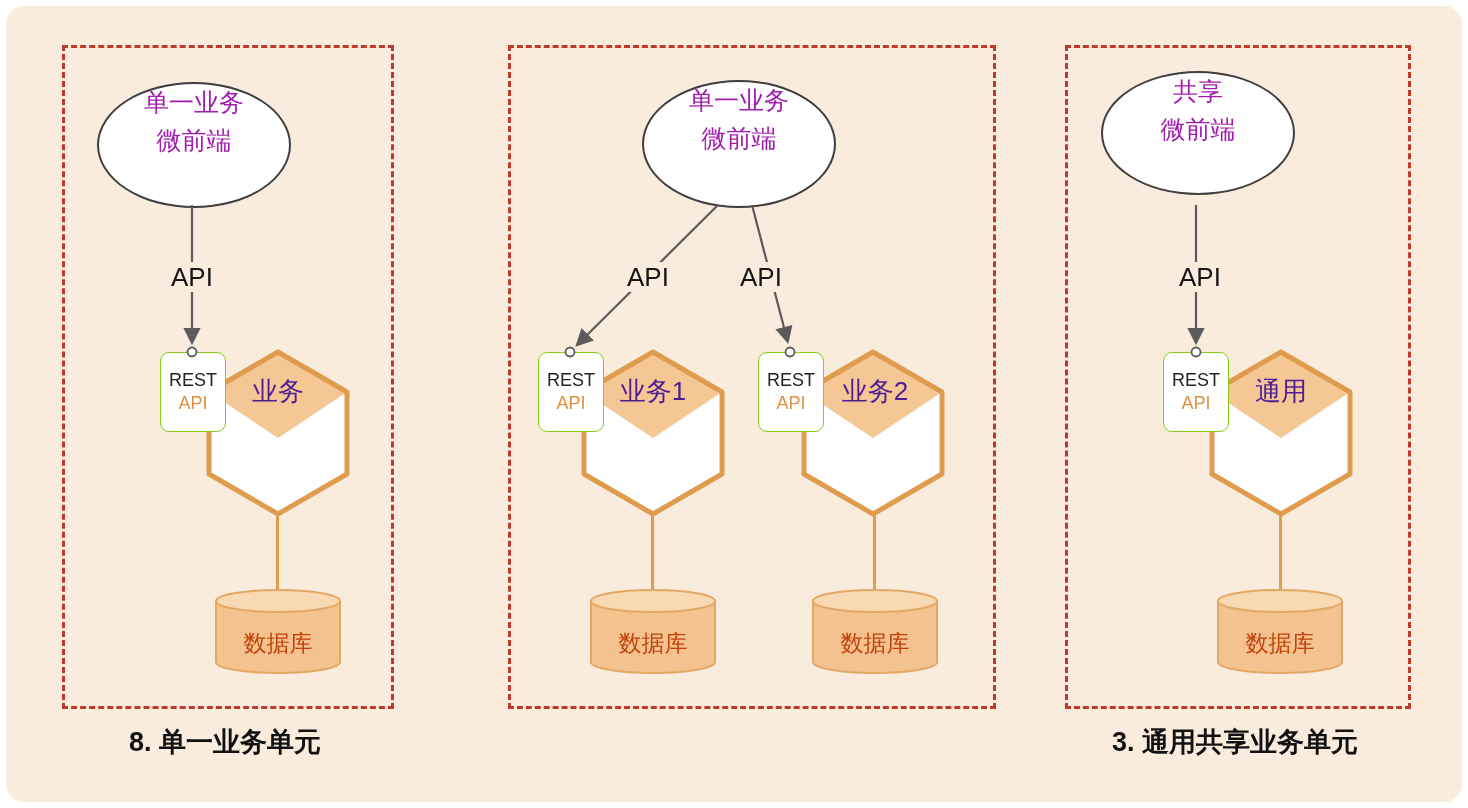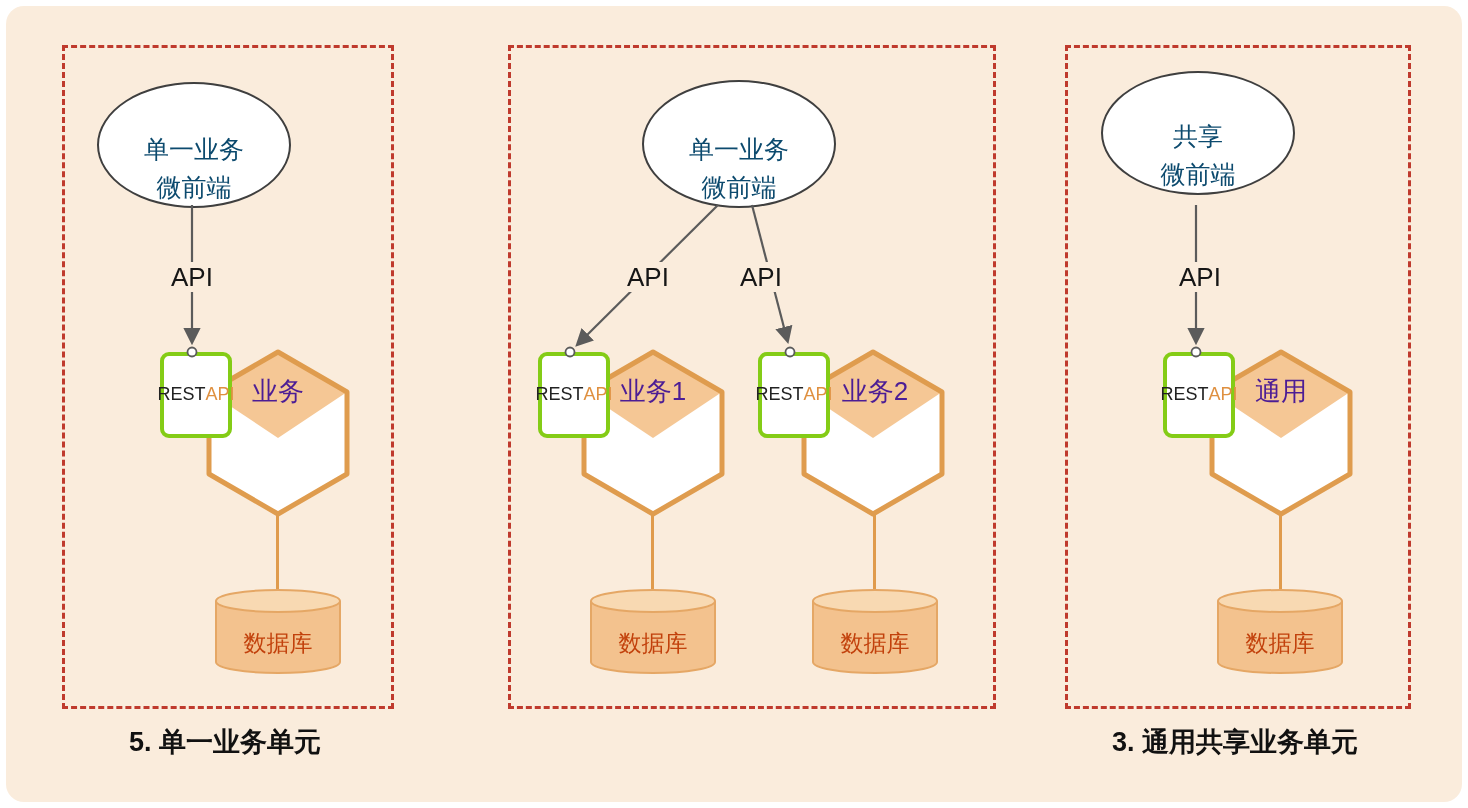--- a/index.html
+++ b/index.html
@@ -1,28 +1,28 @@
 <!DOCTYPE html>
 <html><head>
 <meta charset="utf-8">
 <style>
   html,body{margin:0;padding:0;background:#ffffff;font-family:"Liberation Sans","DejaVu Sans",sans-serif;}
   #canvas{position:relative;width:1468px;height:808px;overflow:hidden;}
   .bg{position:absolute;left:6px;top:6px;right:6px;bottom:6px;background:#FAECDC;border-radius:18px;}
   .dashed-box{position:absolute;border:3px dashed #BF3A2D;z-index:1;}
   .ellipse{position:absolute;background:#ffffff;border:2px solid #3f3f3f;border-radius:50%;
-           display:flex;flex-direction:column;align-items:center;justify-content:flex-end;
-           font-size:25px;color:#0c4a6e;line-height:1.5;z-index:2;}
+           display:flex;flex-direction:column;align-items:center;justify-content:flex-start;
+           font-size:25px;color:#a21caf;line-height:1.5;z-index:2;}
   .arrow{position:absolute;z-index:4;overflow:visible;}
   .api-label{position:absolute;text-align:center;z-index:5;font-size:26px;color:#161616;}
   .api-label span{background:#FAECDC;padding:0 5px;}
   .hex{position:absolute;z-index:1;}
   .hex-label{position:absolute;text-align:center;font-size:26px;color:#4c1d95;z-index:2;}
-  .badge{position:absolute;width:64px;height:78px;background:#ffffff;border:4px solid #84cc16;border-radius:9px;
-         display:flex;flex-direction:row;align-items:center;justify-content:center;line-height:1.3;z-index:3;}
+  .badge{position:absolute;width:64px;height:78px;background:#ffffff;border:1px solid #84cc16;border-radius:9px;
+         display:flex;flex-direction:column;align-items:center;justify-content:center;line-height:1.3;z-index:3;}
   .badge .t{font-size:18px;color:#222222;}
   .badge .b{font-size:18px;color:#DF9040;}
   .connector{position:absolute;width:3px;height:76px;background:#E09B4C;z-index:0;}
   .db{position:absolute;z-index:1;}
   .db-label{position:absolute;text-align:center;font-size:23px;font-weight:500;color:#c2410c;z-index:2;}
   .caption{position:absolute;text-align:center;font-size:27px;font-weight:bold;color:#111111;z-index:2;}
 </style>
 </head>
 <body>
 
@@ -65,21 +65,21 @@
   </div>
 
   <div class="connector" style="left:276px;top:514px"></div>
 
   <svg class="db" style="left:212px;top:588px" width="132" height="88" viewBox="0 0 132 88">
     <path d="M4 13 L4 74 A62 11 0 0 0 128 74 L128 13" fill="#F3C28E" stroke="#E5A765" stroke-width="2"></path>
     <ellipse cx="66" cy="13" rx="62" ry="11" fill="#F8D9B2" stroke="#E5A765" stroke-width="2"></ellipse>
   </svg>
   <div class="db-label" style="left:212px;top:628px;width:132px">数据库</div>
 
-  <div class="caption" style="left:62px;top:724px;width:326px">5. 单一业务单元</div>
+  <div class="caption" style="left:62px;top:724px;width:326px">8. 单一业务单元</div>
 
   <div class="dashed-box" style="left:508px;top:45px;width:482px;height:658px"></div>
 
   <div class="ellipse" style="left:642px;top:80px;width:190px;height:124px">
     <div>单一业务</div>
     <div>微前端</div>
   </div>
 
   <svg class="arrow" style="left:560px;top:203px" width="170" height="156" viewBox="0 0 170 156">
     <line x1="158" y1="2" x2="19" y2="140" stroke="#5b5b5b" stroke-width="2.2" marker-end="url(#arrowhead)"></line>

